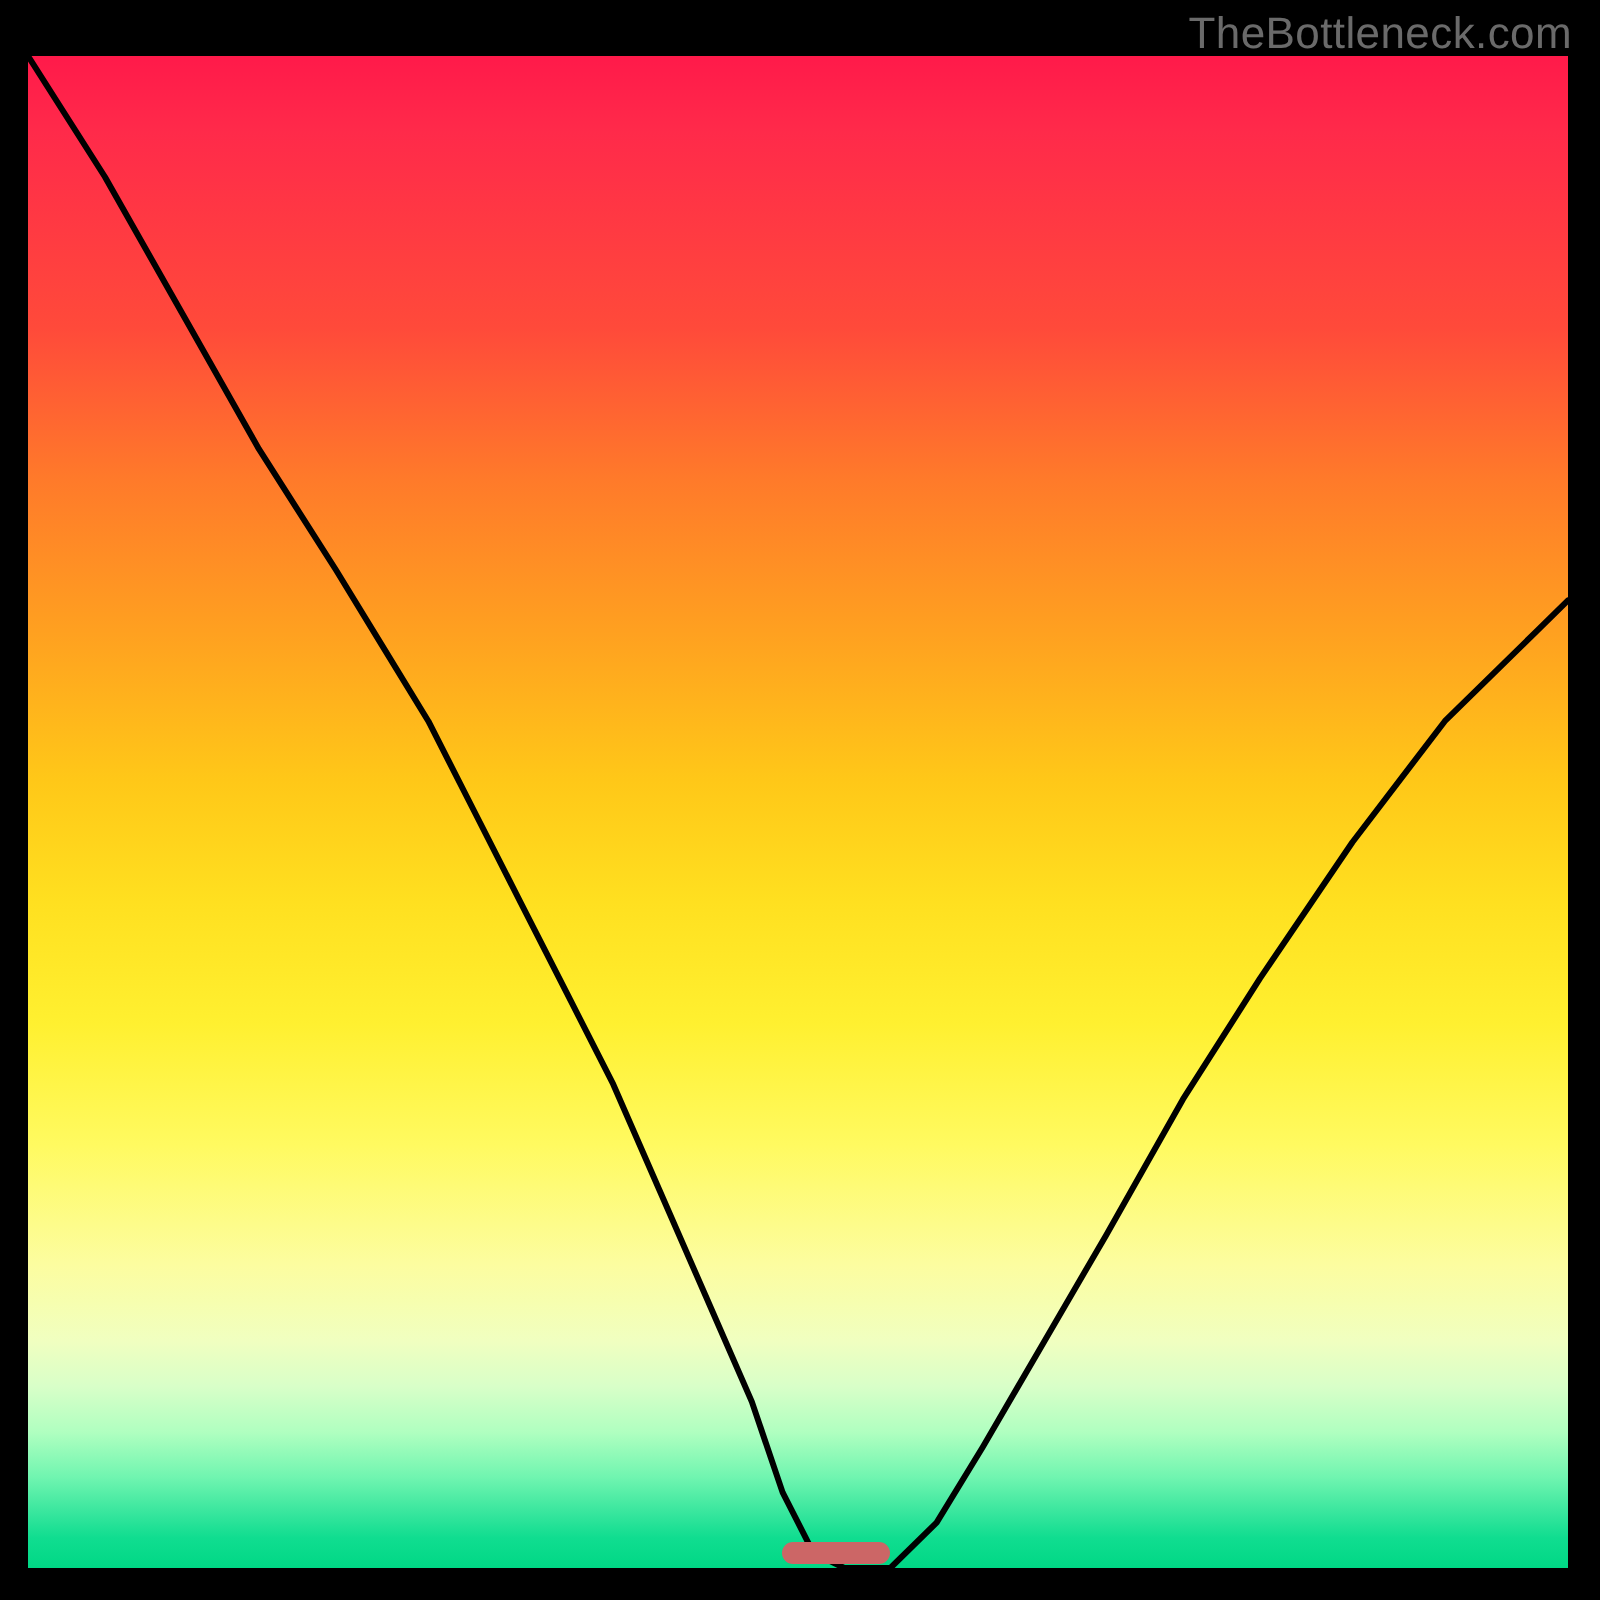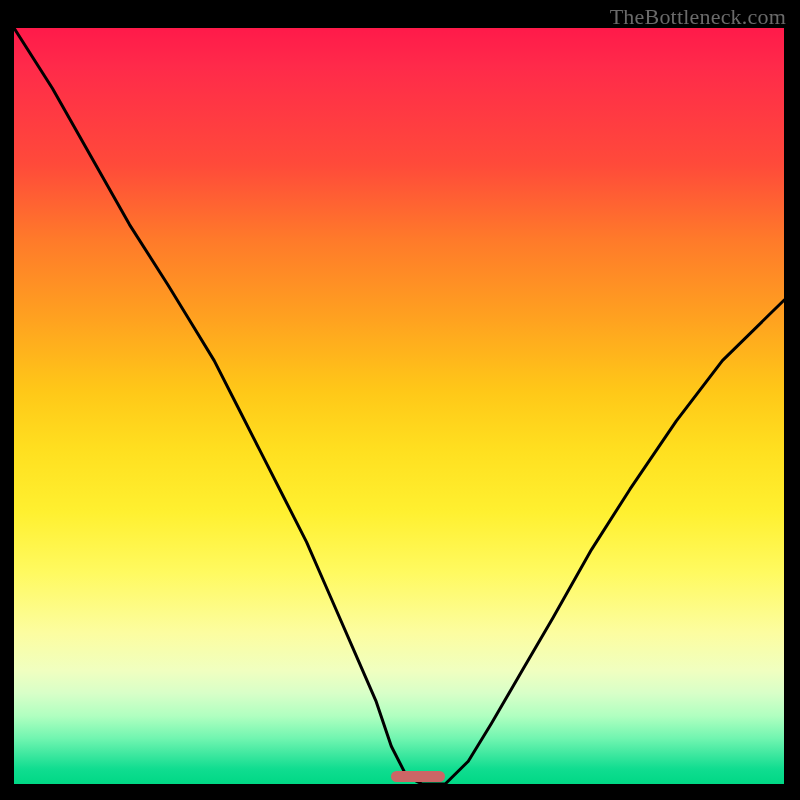--- a/index.html
+++ b/index.html
@@ -46,21 +46,20 @@
     );
   }
   .watermark {
     position: absolute;
     top: 4px;
     right: 14px;
     color: #6a6a6a;
     font-size: 22px;
     font-weight: 500;
     letter-spacing: 0.2px;
-    font-family: Liberation Serif, serif;
   }
   .curve-svg {
     position: absolute;
     top: 0;
     left: 0;
   }
   .curve-path {
     fill: none;
     stroke: #000;
     stroke-width: 3;

